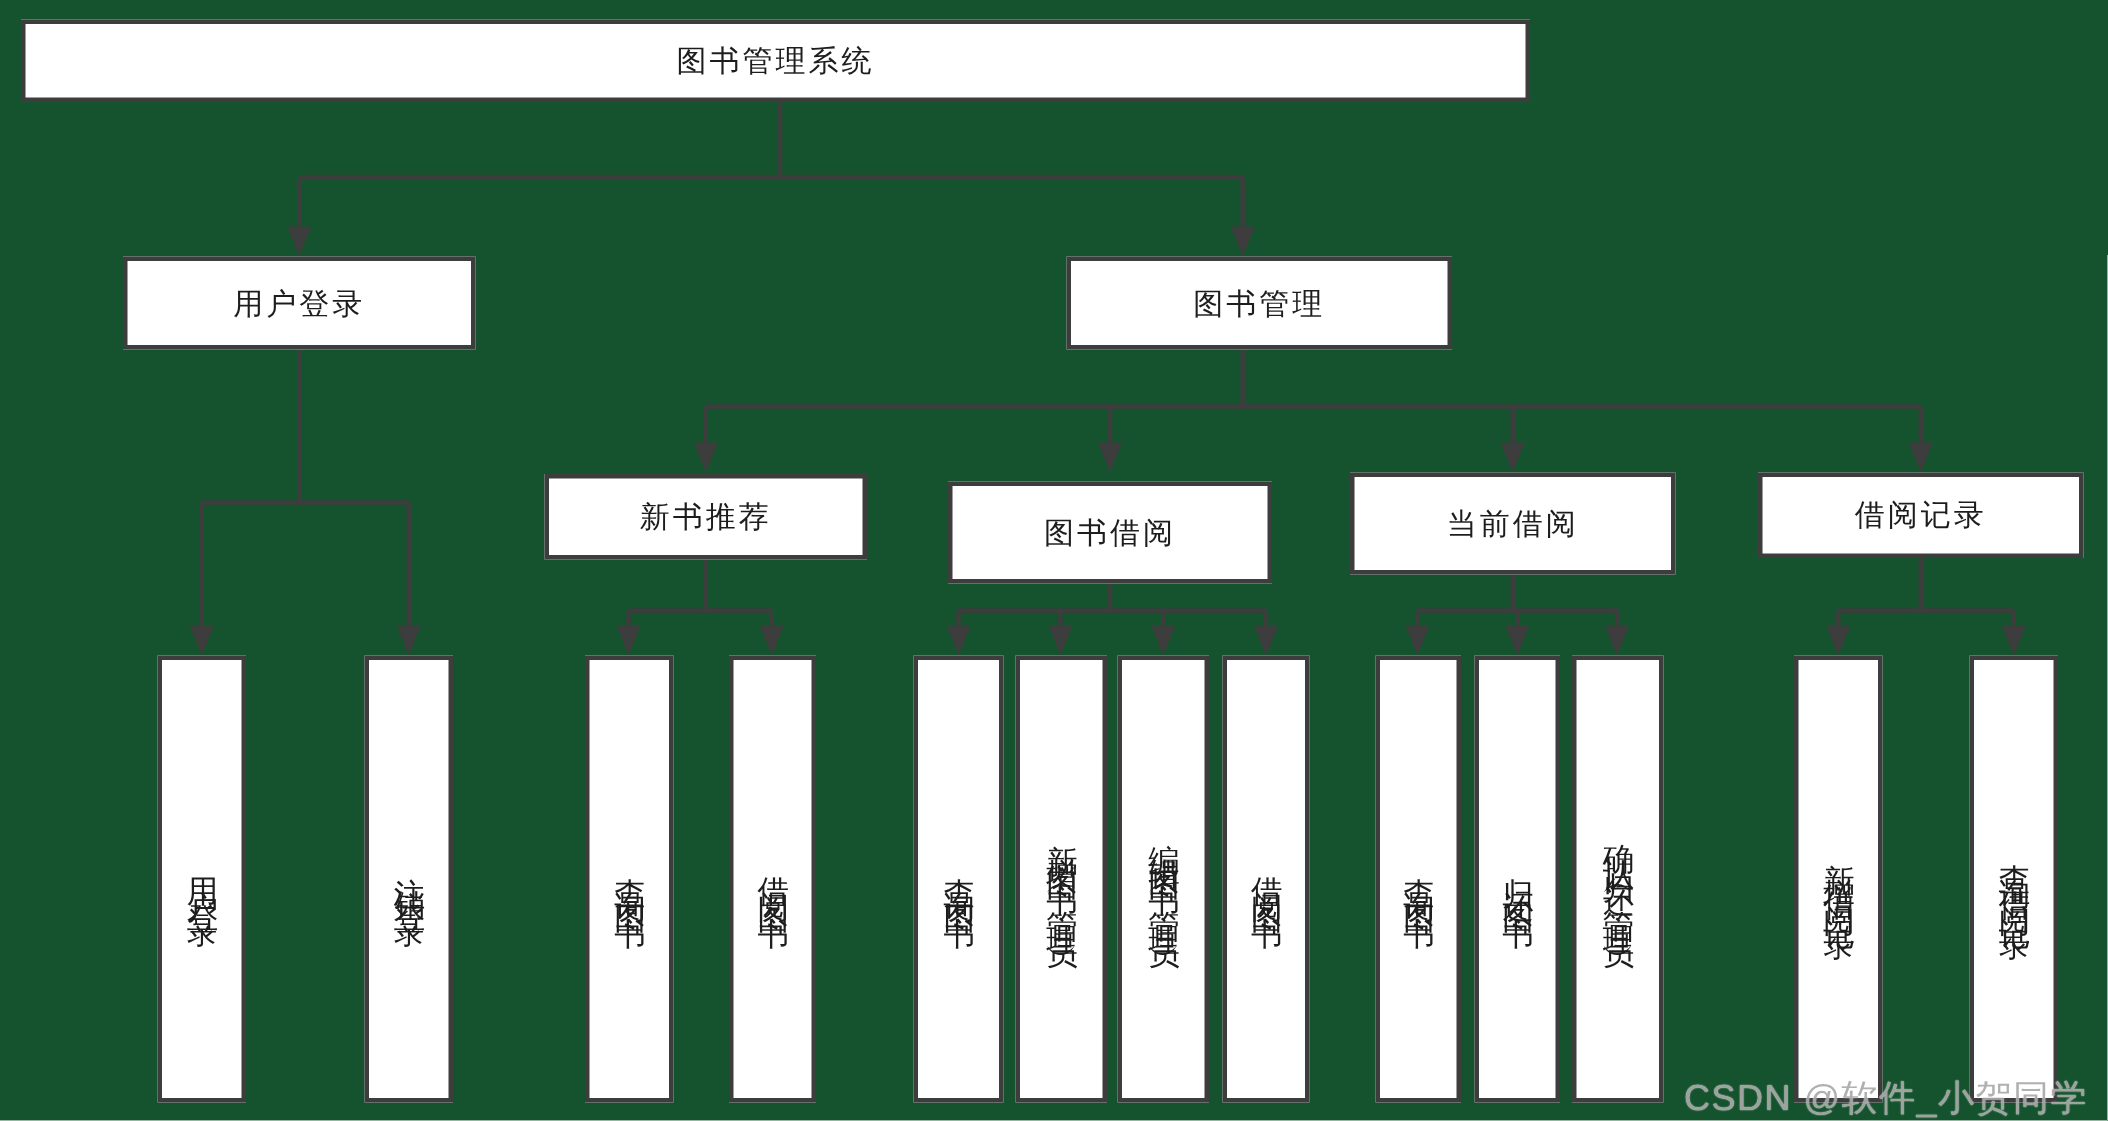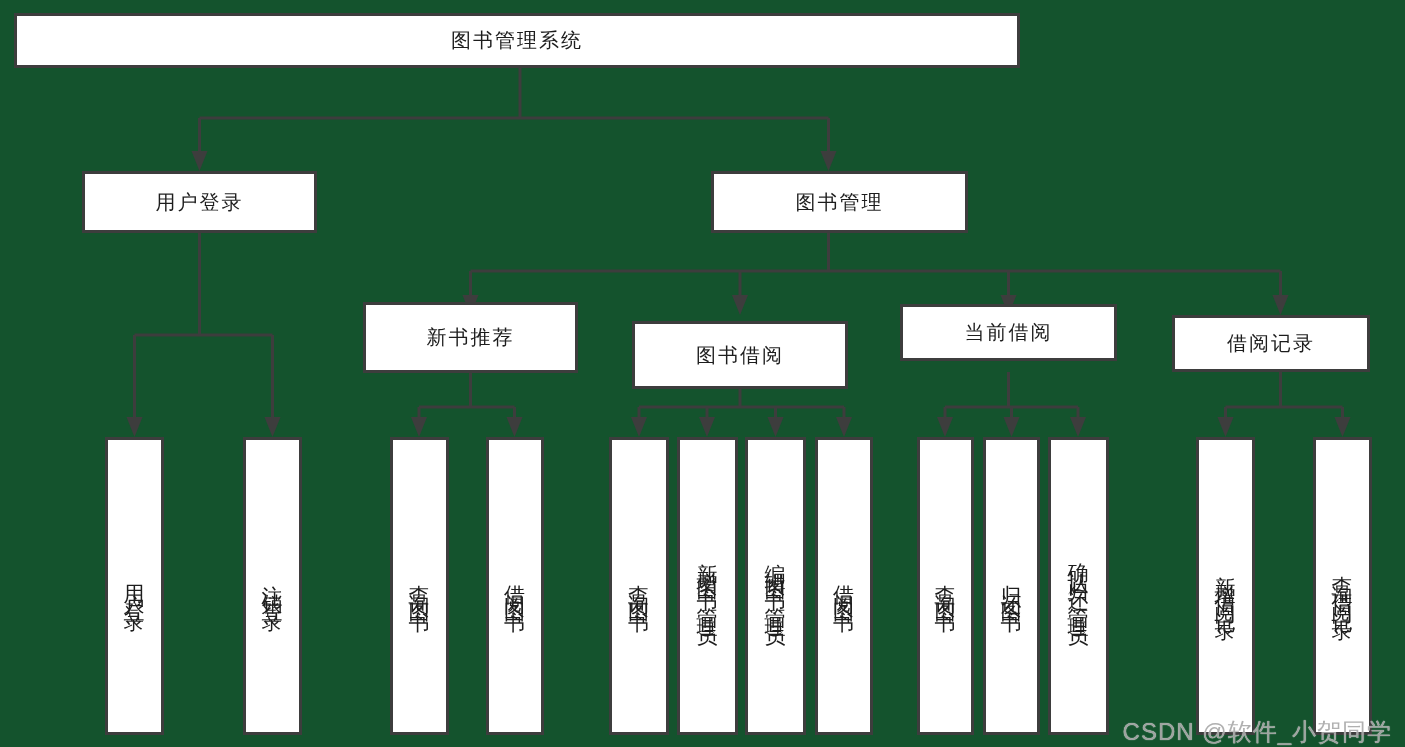--- a/index.html
+++ b/index.html
@@ -78,30 +78,30 @@
     <span>图书管理系统</span>
   </div>
 
   <div class="hbox" style="left:82px;top:171px;width:235px;height:62px;">
     <span>用户登录</span>
   </div>
   <div class="hbox" style="left:711px;top:171px;width:257px;height:62px;">
     <span>图书管理</span>
   </div>
 
-  <div class="hbox" style="left:363px;top:302px;width:215px;height:71px;">
+  <div class="hbox" style="left:363px;top:316px;width:215px;height:57px;">
     <span>新书推荐</span>
   </div>
   <div class="hbox" style="left:632px;top:321px;width:216px;height:68px;">
     <span>图书借阅</span>
   </div>
-  <div class="hbox" style="left:900px;top:304px;width:217px;height:57px;justify-content:center;">
+  <div class="hbox" style="left:900px;top:315px;width:217px;height:68px;justify-content:center;">
     <span>当前借阅</span>
   </div>
-  <div class="hbox" style="left:1172px;top:315px;width:198px;height:57px;">
+  <div class="hbox" style="left:1172px;top:315px;width:217px;height:57px;">
     <span>借阅记录</span>
   </div>
 
   <div class="vbox" style="left:105px;">
     <span>用户登录</span>
   </div>
   <div class="vbox" style="left:243px;">
     <span>注销登录</span>
   </div>
 

